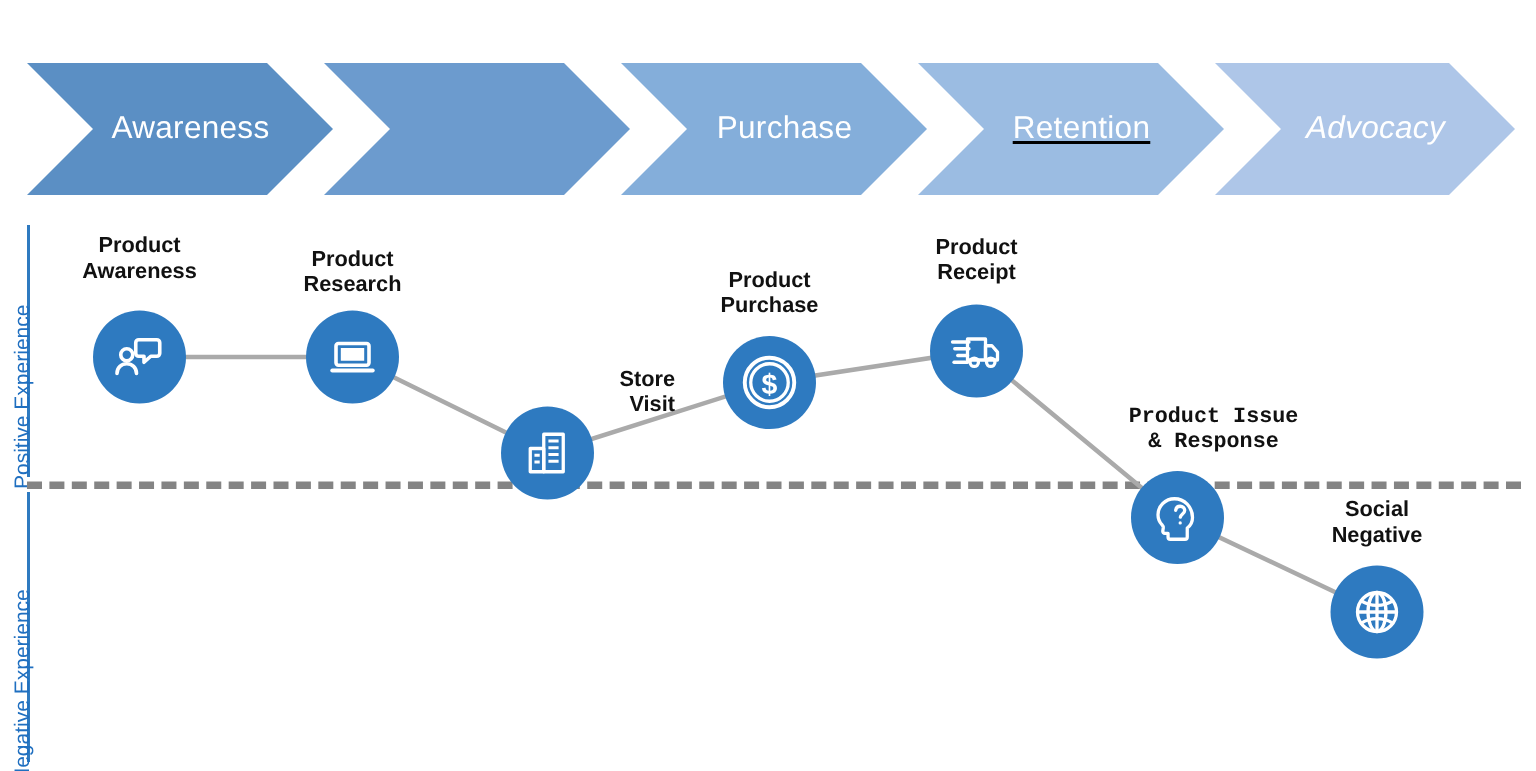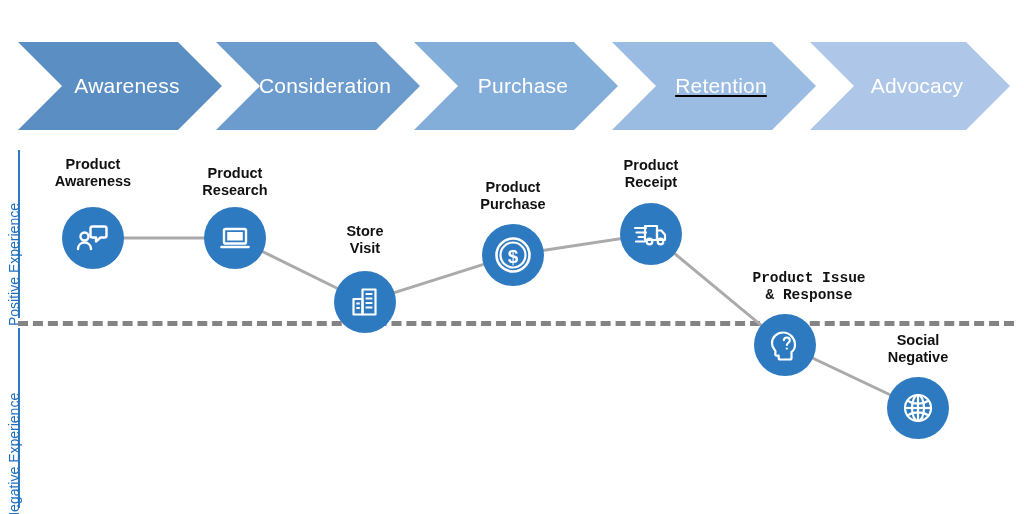--- a/index.html
+++ b/index.html
@@ -129,30 +129,27 @@
     <svg width="1024" height="88" viewBox="0 0 1024 88">
       <polygon points="18,0 178,0 222,44 178,88 18,88 62,44" fill="#5B8FC4"></polygon>
       <polygon points="216,0 376,0 420,44 376,88 216,88 260,44" fill="#6C9BCE"></polygon>
       <polygon points="414,0 574,0 618,44 574,88 414,88 458,44" fill="#84AEDA"></polygon>
       <polygon points="612,0 772,0 816,44 772,88 612,88 656,44" fill="#9BBCE2"></polygon>
       <polygon points="810,0 966,0 1010,44 966,88 810,88 854,44" fill="#AEC6E8"></polygon>
     </svg>
     <div class="chevron" style="left:18px;width:204px;">
       <span class="chevron-label">Awareness</span>
     </div>
-    <div class="chevron" style="left:216px;width:204px;">
-      <span class="chevron-label">Consideration</span>
-    </div>
     <div class="chevron" style="left:414px;width:204px;">
       <span class="chevron-label">Purchase</span>
     </div>
     <div class="chevron" style="left:612px;width:204px;text-decoration:underline;">
       <span class="chevron-label">Retention</span>
     </div>
-    <div class="chevron" style="left:810px;width:200px;">
+    <div class="chevron" style="left:810px;width:200px;font-style:italic;">
       <span class="chevron-label">Advocacy</span>
     </div>
   </div>
 
   <div class="axis-rule" style="top:150px;height:168px;"></div>
   <div class="axis-rule" style="top:328px;height:180px;"></div>
   <div class="axis-label axis-positive" style="color: rgb(31, 111, 192);">Positive Experience</div>
   <div class="axis-label axis-negative" style="color: rgb(31, 111, 192);">Negative Experience</div>
 
   <div class="divider" style="border-top-color: rgb(132, 132, 132);"></div>
@@ -192,21 +189,21 @@
         <rect x="6.5" y="15" width="9" height="15.5"></rect>
         <line x1="18.6" y1="10" x2="25.4" y2="10" stroke-width="2"></line>
         <line x1="18.6" y1="14.5" x2="25.4" y2="14.5" stroke-width="2"></line>
         <line x1="18.6" y1="19" x2="25.4" y2="19" stroke-width="2"></line>
         <line x1="18.6" y1="23.5" x2="25.4" y2="23.5" stroke-width="2"></line>
         <line x1="9.3" y1="19.5" x2="12.8" y2="19.5" stroke-width="2"></line>
         <line x1="9.3" y1="24" x2="12.8" y2="24" stroke-width="2"></line>
       </g>
     </svg>
   </div>
-  <div class="node-label" style="left:365px;top:223px;">Store
+  <div class="node-label" style="left:365px;top:245px;text-align:right;">Store
 Visit</div>
 
   <div class="node" style="left: 482px; top: 224px; background: rgb(46, 122, 192);">
     <svg width="40" height="40" viewBox="0 0 40 40">
       <circle cx="20" cy="20" r="16.5" fill="none" stroke="#ffffff" stroke-width="2.6"></circle>
       <circle cx="20" cy="20" r="12.5" fill="none" stroke="#ffffff" stroke-width="2.2"></circle>
       <text x="20" y="27.5" text-anchor="middle" font-family="Liberation Sans, sans-serif" font-size="19" font-weight="bold" fill="#ffffff">$</text>
     </svg>
   </div>
   <div class="node-label" style="left:513px;top:179px;">Product

